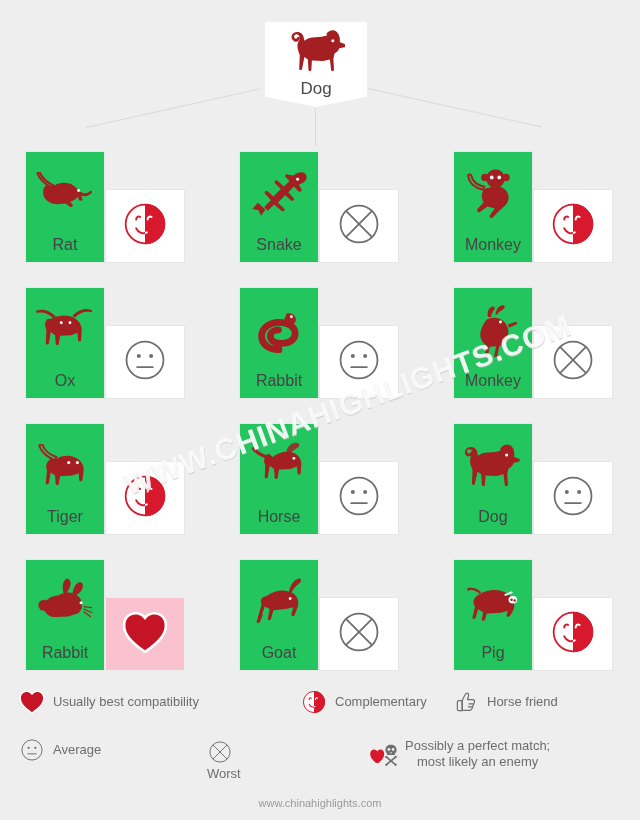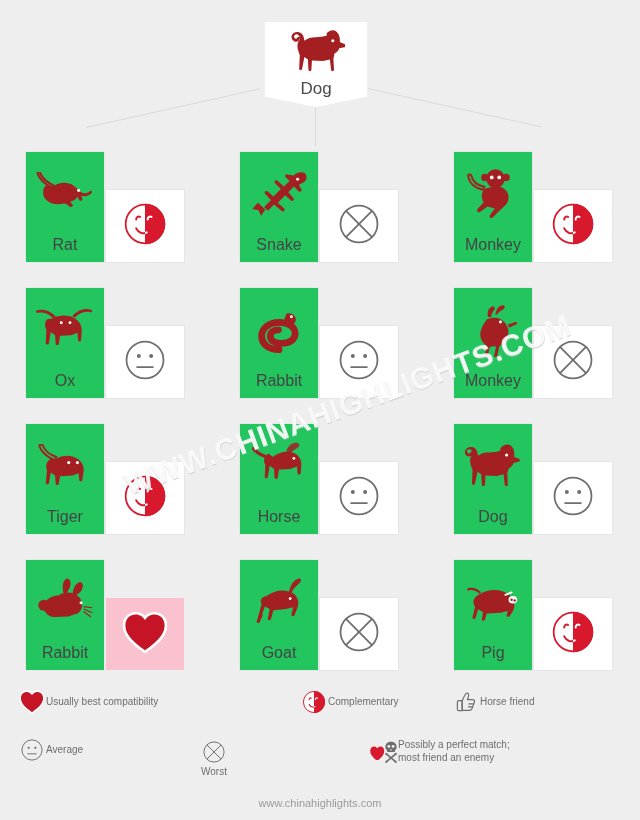--- a/index.html
+++ b/index.html
@@ -50,21 +50,21 @@
     background:#ffffff;box-shadow:0 0 0 1px #e6e6e6;z-index:4;
     display:flex;align-items:center;justify-content:center;
   }
   .icard.heartbg{background:#f9c2ce;box-shadow:none;}
 
   
   .legend{position:absolute;left:0;top:690px;width:640px;z-index:20;}
   .lrow{position:absolute;left:0;width:640px;display:block;}
   .litem{position:absolute;display:flex;align-items:center;}
   .litem .lic{width:28px;display:flex;align-items:center;justify-content:center;flex:0 0 28px;}
-  .litem .ltx{font-size:10px;color:#6d6d6d;line-height:1.25;}
+  .litem .ltx{font-size:13px;color:#6d6d6d;margin-left:7px;line-height:1.25;text-align:center;}
 
   .footer{
     position:absolute;left:0;top:797px;width:640px;text-align:center;
     font-size:11px;color:#9a9a9a;z-index:20;
   }
 </style>
 </head>
 <body>
 
 <div class="stage">
@@ -513,19 +513,19 @@
                 <path d="M72 60l36 30M108 60L72 90"></path>
               </g>
               <g fill="#6E6E6E">
                 <circle cx="70" cy="58" r="5"></circle>
                 <circle cx="110" cy="58" r="5"></circle>
                 <circle cx="70" cy="92" r="5"></circle>
                 <circle cx="110" cy="92" r="5"></circle>
               </g>
             </svg>
           </span>
-          <span class="ltx"><span>Possibly a perfect match;</span><br><span>most friend an enemy</span></span>
+          <span class="ltx"><span>Possibly a perfect match;</span><br><span>most likely an enemy</span></span>
         </div>
       </div>
   </div>
 
   <div class="footer">www.chinahighlights.com</div>
 </div>
 
 </body></html>

